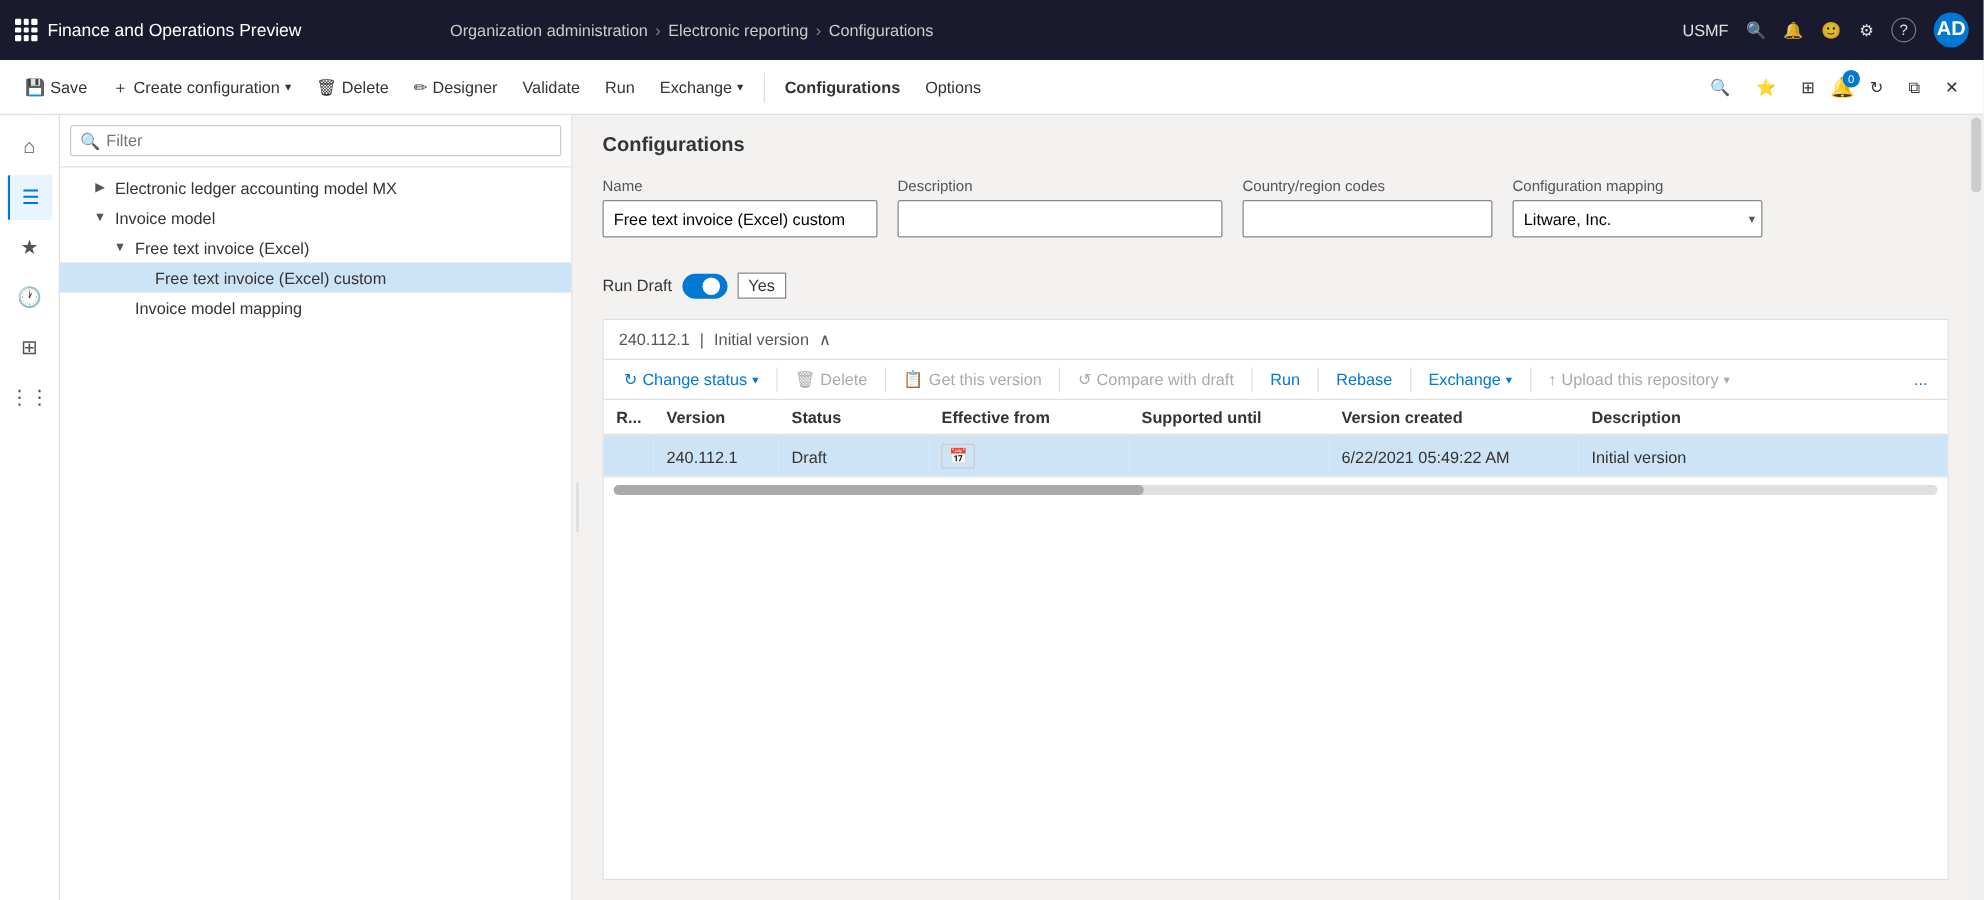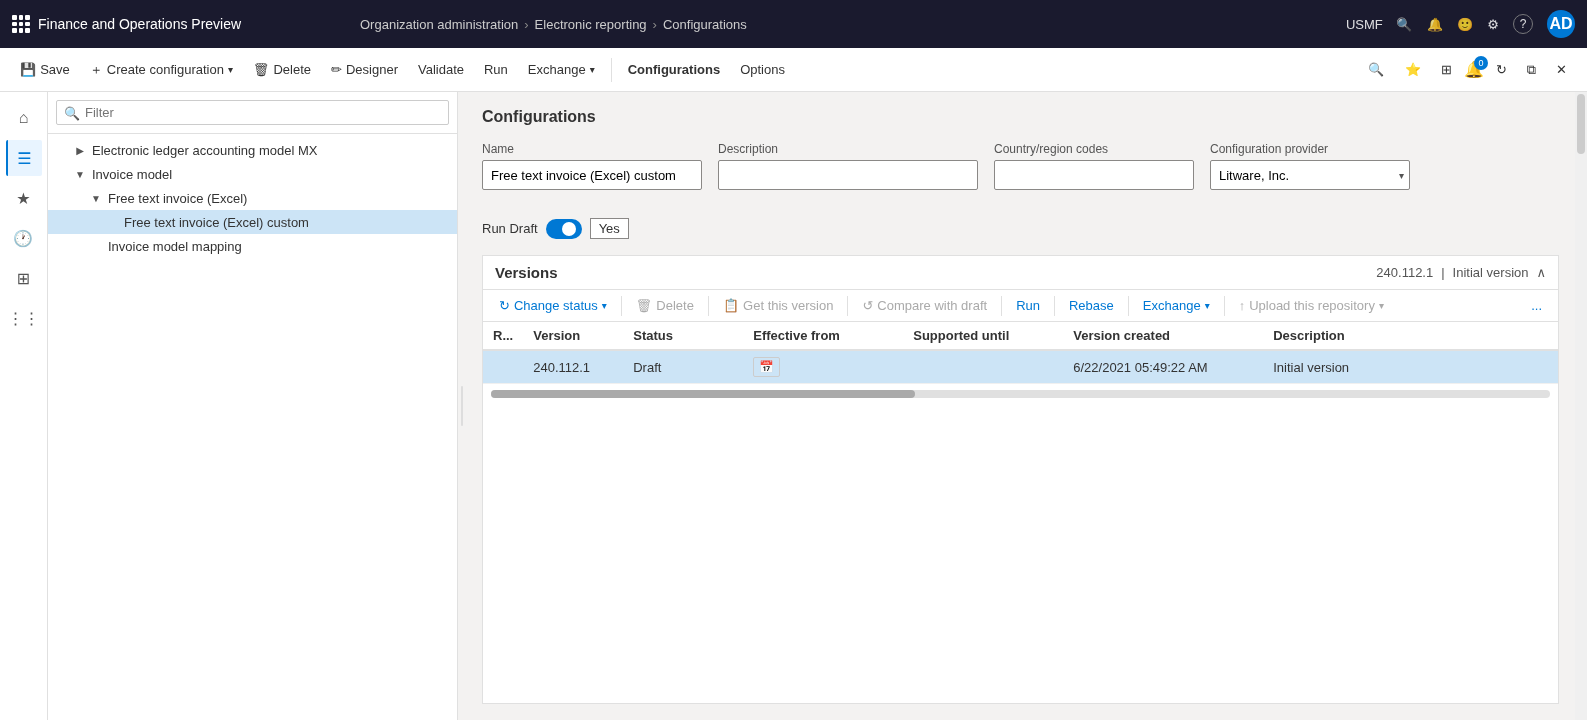--- a/index.html
+++ b/index.html
@@ -274,42 +274,41 @@
       </div>
       <div class="form-field">
         <label class="form-label">Description</label>
         <input class="form-input" type="text" style="width: 260px;">
       </div>
       <div class="form-field">
         <label class="form-label">Country/region codes</label>
         <input class="form-input" type="text" style="width: 200px;">
       </div>
       <div class="form-field">
-        <label class="form-label">Configuration provider</label>
+        <label class="form-label">Configuration mapping</label>
         <div class="form-select-wrap">
           <select class="form-select">
             <option>Litware, Inc.</option>
           </select>
           <span class="form-select-arrow">▾</span>
         </div>
       </div>
     </div>
 
     <div class="run-draft-row">
       <span class="run-draft-label">Run Draft</span>
       <label class="toggle-switch">
         <input type="checkbox" checked="" style="">
         <span class="toggle-slider"></span>
       </label>
       <span class="toggle-value">Yes</span>
     </div>
 
     <div class="versions-section">
       <div class="versions-header">
-        <span class="versions-title">Versions</span>
         <div class="versions-meta">
           <span>240.112.1</span>
           <span>|</span>
           <span>Initial version</span>
           <span style="cursor:pointer;">∧</span>
         </div>
       </div>
 
       <div class="versions-toolbar">
         <button class="vtb-btn">

